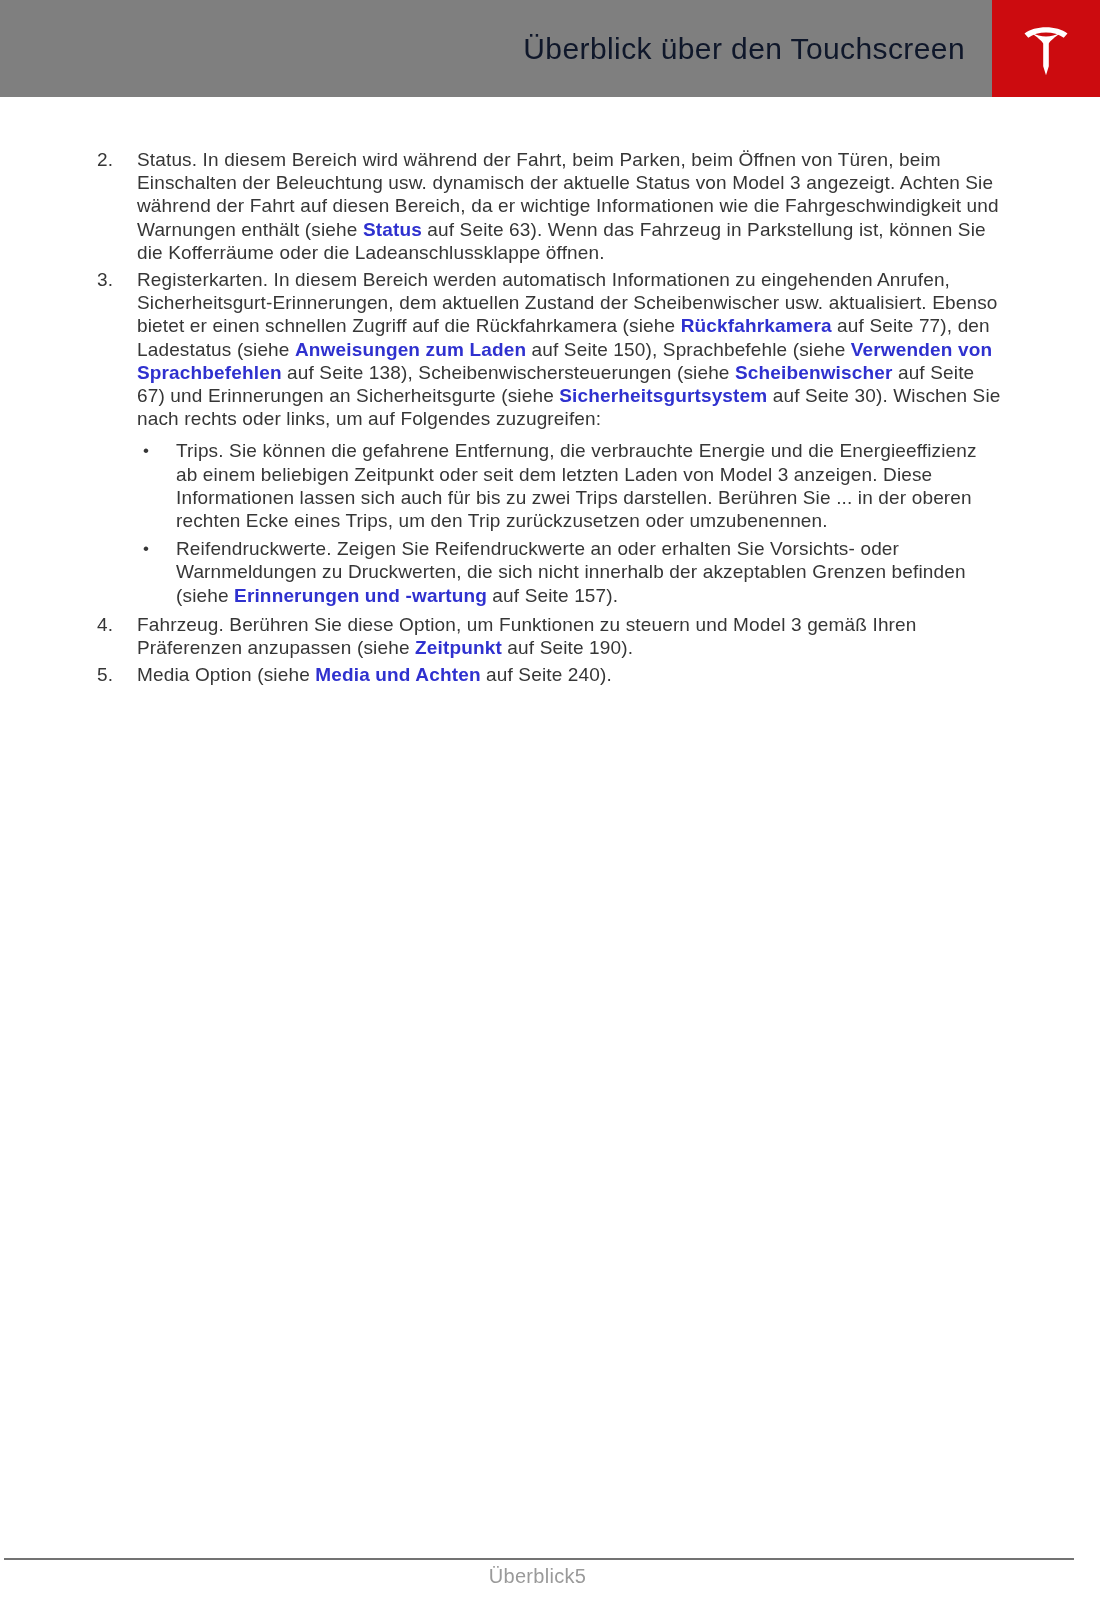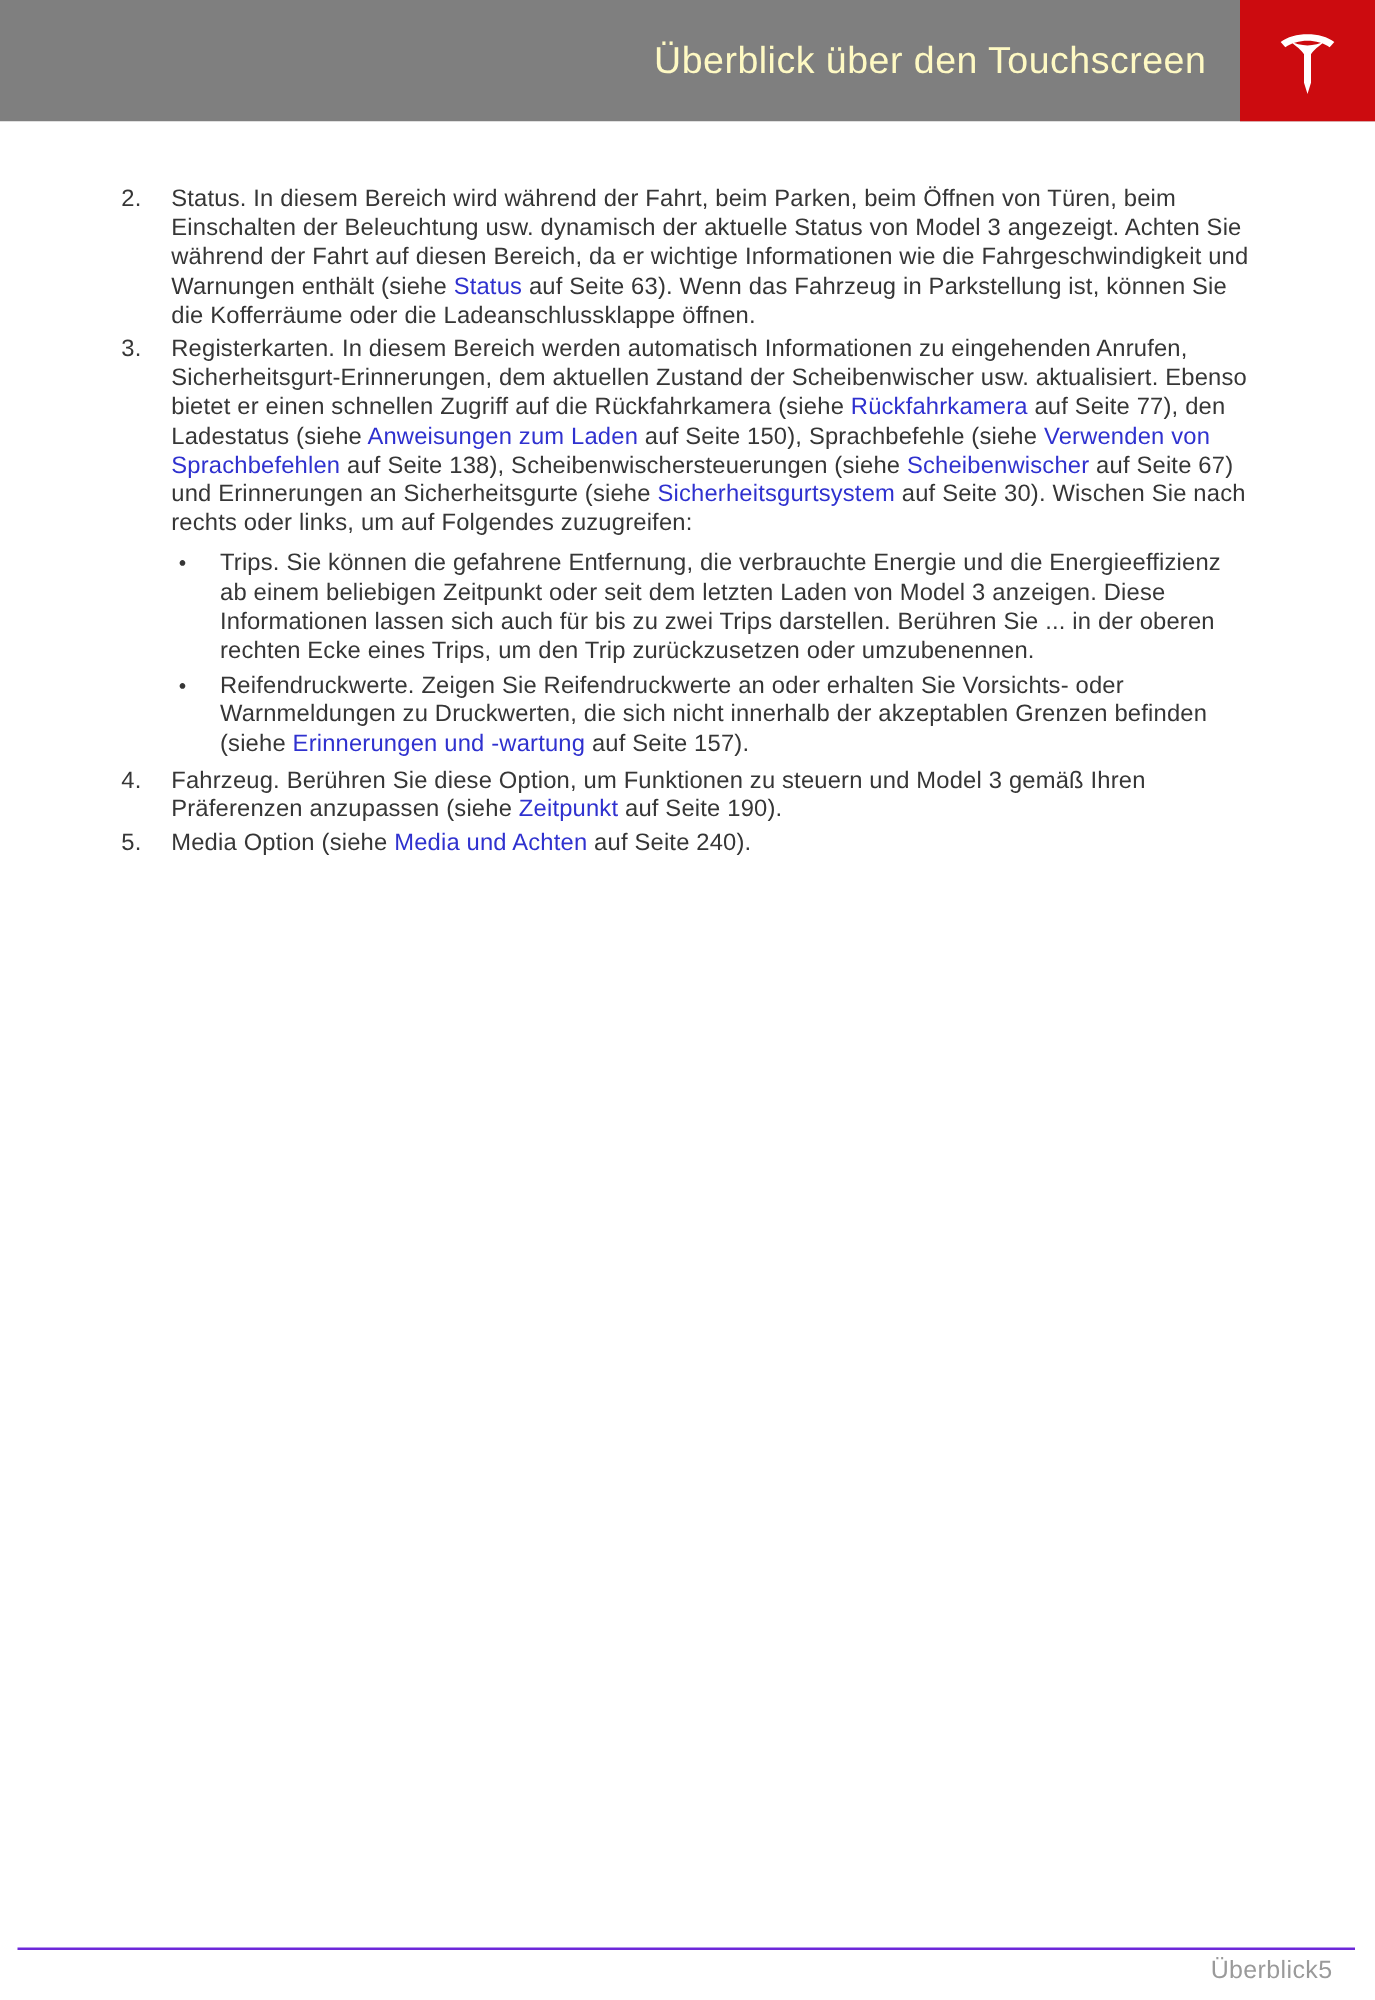--- a/index.html
+++ b/index.html
@@ -11,45 +11,45 @@
   }
   *{box-sizing:border-box;margin:0;padding:0;}
   html,body{background:#ffffff;}
   body{font-family:"Liberation Sans","DejaVu Sans",sans-serif;}
   .page{position:relative;width:1100px;height:1600px;background:#ffffff;overflow:hidden;}
 
   
   header{position:absolute;top:0;left:0;width:1100px;height:97px;background:var(--header-gray);}
   .header-title{
     position:absolute;right:135px;top:0;height:80px;line-height:97px;
-    color:#fef9c3;font-size:30px;font-weight:400;letter-spacing:0.4px;white-space:nowrap;
+    color:#0f172a;font-size:30px;font-weight:400;letter-spacing:0.4px;white-space:nowrap;
   }
   .logo-box{
     position:absolute;top:0;right:0;width:108px;height:97px;background:var(--tesla-red);
     display:flex;align-items:center;justify-content:center;
   }
   .logo-box svg{display:block;width:60px;height:56px;}
 
   
   main{position:absolute;top:148px;left:97px;width:920px;color:var(--body-text);
        font-size:19px;line-height:23.2px;letter-spacing:0.15px;}
   .item{display:flex;align-items:flex-start;margin-bottom:4px;}
   .item-num{flex:0 0 40px;}
   .item-text{width:865px;max-width:865px;}
-  .link{color:var(--link-blue);cursor:pointer;}
+  .link{color:var(--link-blue);cursor:pointer;font-weight:bold;}
   .bullets{padding-top:9px;}
   .bullet-row{display:flex;align-items:flex-start;margin-bottom:5px;}
   .bullet-row:last-child{margin-bottom:2px;}
   .bullet-glyph{flex:0 0 33px;margin-left:6px;font-size:17px;line-height:23.2px;}
   .bullet-text{flex:1;}
 
   
   footer{
-    position:absolute;left:14px;top:1558px;width:1070px;
-    border-top:2px solid #6d28d9;display:flex;justify-content:flex-end;
+    position:absolute;left:4px;top:1558px;width:1070px;
+    border-top:2px solid #737373;display:flex;justify-content:center;
     padding-top:5px;color:var(--footer-gray);font-size:20px;letter-spacing:0.3px;
   }
   .footer-section{margin-left:15px;}
   .footer-page{margin-right:18px;}
 </style>
 </head>
 <body>
 
 <div class="page">
 

